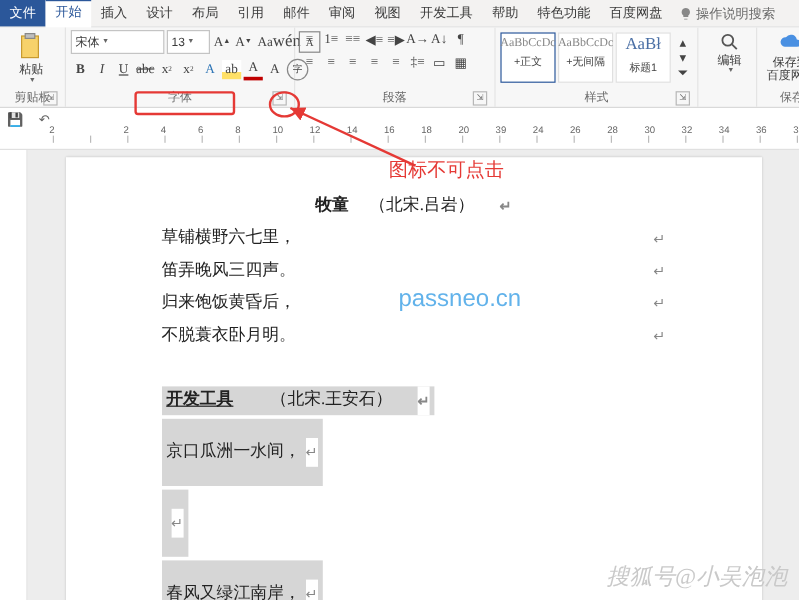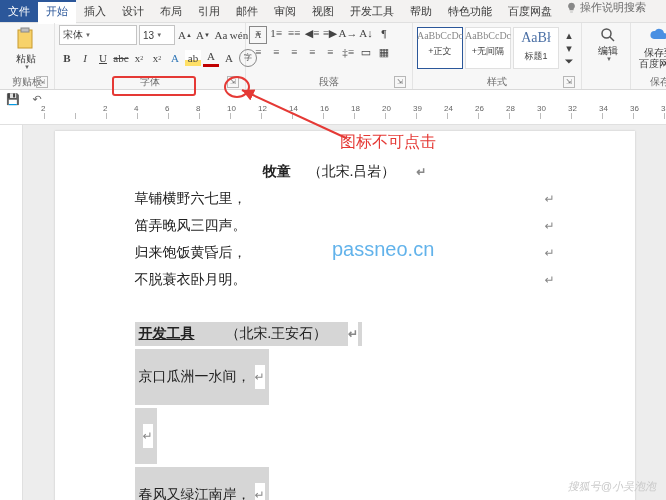--- a/index.html
+++ b/index.html
@@ -8,21 +8,21 @@
     background: #fff;
     width: 666px;
     height: 500px;
     overflow: hidden;
     font-size: 11px;
     color: #3b3b3b;
     position: relative;
   }
   .tabbar {
     display: flex;
-    align-items: flex-start;
+    align-items: center;
     height: 22px;
     background: #f3f2f1;
     border-bottom: 1px solid #e0e0e0;
   }
   .tab {
     padding: 0 8px;
     height: 22px;
     line-height: 22px;
     font-size: 11px;
     cursor: pointer;
@@ -225,22 +225,22 @@
     font-family: sans-serif;
     font-size: 20px;
     pointer-events: none;
     opacity: .8;
   }
   .wm2 {
     position: absolute;
     right: 10px;
     bottom: 6px;
     color: #c9c9c9;
-    font-size: 11px;
-    font-family: Liberation Sans, sans-serif;
+    font-size: 19px;
+    font-family: Liberation Serif, serif;
     font-style: italic;
     pointer-events: none;
   }
   .caret { font-size:6px; margin-left:2px; color:#666;}
 </style>
 </head>
 <body>
 
 <div class="tabbar">
   <div class="tab file">文件</div>
@@ -291,21 +291,21 @@
             <span class="caret">▼</span>
           </div>
         <div class="selbox" style="width:28px">
             <span>13</span>
             <span class="caret">▼</span>
           </div>
         <div class="minibtn">A<sup style="font-size:6px">▲</sup></div>
         <div class="minibtn">A<sub style="font-size:6px">▼</sub></div>
         <div class="minibtn">Aa</div>
         <div class="minibtn">
-            <span style="font-size:11px">wén</span>
+            <span style="font-size:14px">wén</span>
           </div>
         <div class="minibtn" style="border:1px solid #888;font-size:9px">A</div>
       </div>
       <div class="font-row">
         <div class="minibtn" style="font-weight:bold">B</div>
         <div class="minibtn" style="font-style:italic">I</div>
         <div class="minibtn u">U</div>
         <div class="minibtn s">abc</div>
         <div class="minibtn">x<sub style="font-size:6px">2</sub></div>
         <div class="minibtn">x<sup style="font-size:6px">2</sup></div>
@@ -539,15 +539,15 @@
 <div class="redbox" style="left:112px;top:76px;width:80px;height:16px"></div>
 <div class="redcircle" style="left:224px;top:76px"></div>
 <svg class="arrow-svg" style="left:236px;top:86px" width="120" height="60">
   <defs>
       <marker id="ah" markerWidth="8" markerHeight="8" refX="6" refY="3" orient="auto">
         <path d="M0,0 L6,3 L0,6 z" fill="#e53935"></path>
       </marker>
     </defs>
   <line x1="110" y1="52" x2="6" y2="4" stroke="#e53935" stroke-width="2" marker-end="url(#ah)"></line>
 </svg>
-<div class="anno-text" style="left:340px;top:132px">图标不可点击</div>
+<div class="anno-text" style="left:324px;top:132px">图标不可点击</div>
 <div class="wm1" style="left:332px;top:238px">passneo.cn</div>
 <div class="wm2">搜狐号@小吴泡泡</div>
 
 </body></html>

